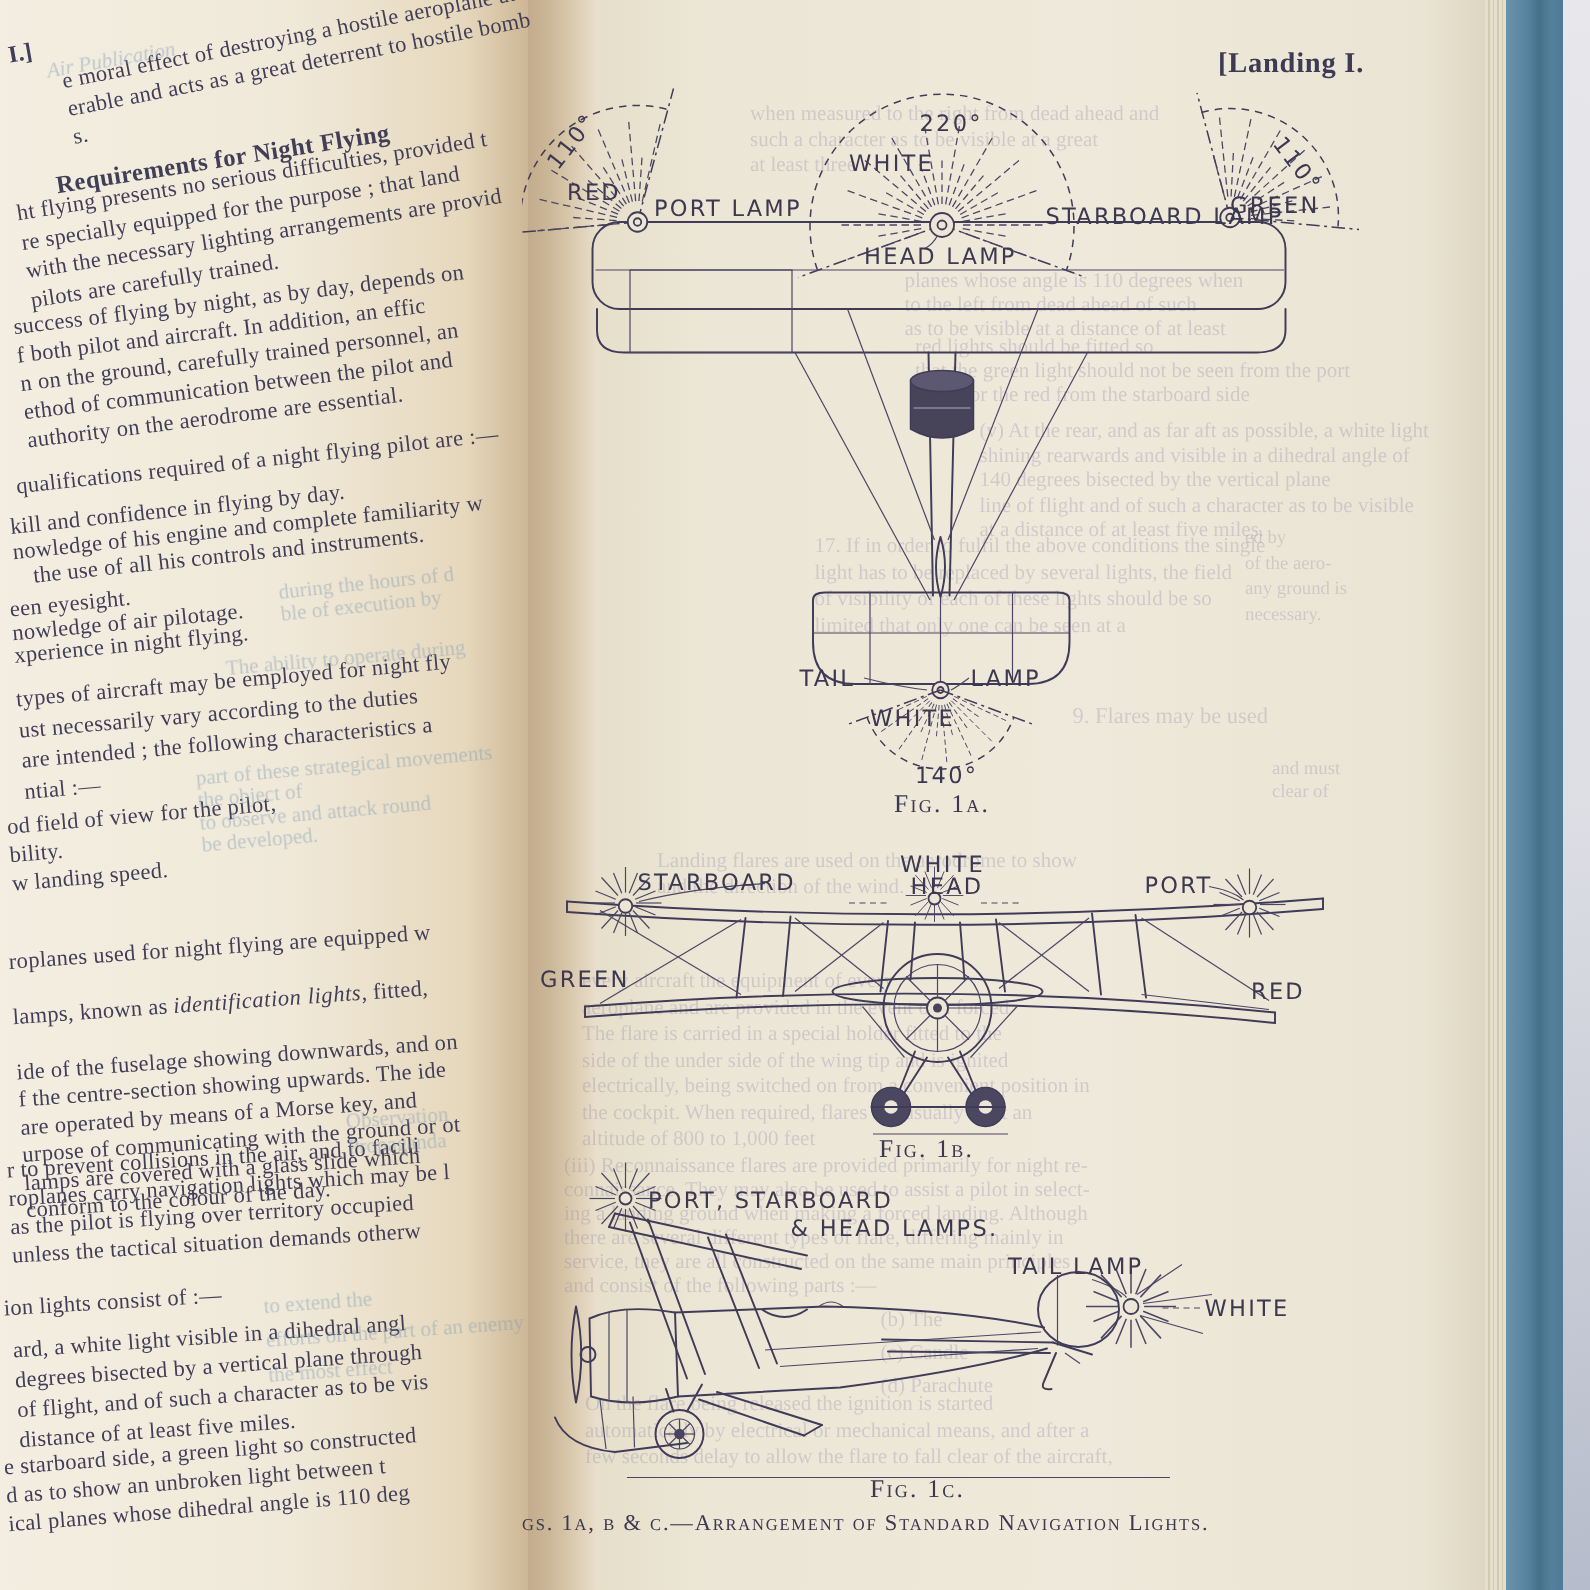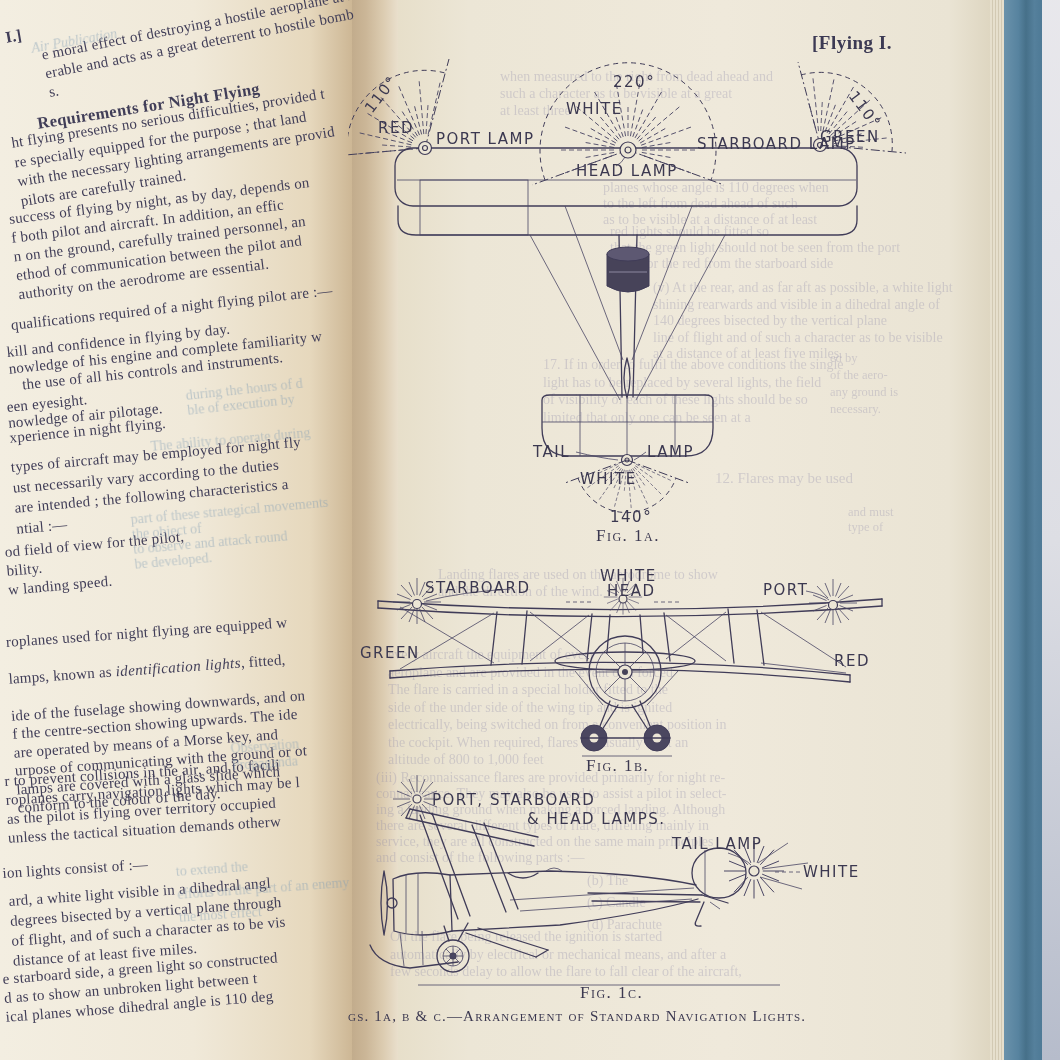--- a/index.html
+++ b/index.html
@@ -130,21 +130,21 @@
 of flight, and of such a character as to be vis
 distance of at least five miles.</div>
 
     <div class="lp" style="left:2px;top:970px;transform:rotate(-4.5deg)">e starboard side, a green light so constructed
 d as to show an unbroken light between t
 ical planes whose dihedral angle is 110 deg</div>
   </div>
 
   <div class="rp-content">
 
-    <div class="rp-header" style="left:464px;top:32px">[Flying I.</div>
+    <div class="rp-header" style="left:464px;top:32px">[Landing I.</div>
 
     <div class="ghost" style="left:152px;top:68px">when measured to the right from dead ahead and
 such a character as to be visible at a great
 at least three</div>
     <div class="ghost" style="left:255px;top:180px;line-height:16px">planes whose angle is 110 degrees when
 to the left from dead ahead of such
 as to be visible at a distance of at least</div>
     <div class="ghost" style="left:262px;top:224px;line-height:16px">red lights should be fitted so
 that the green light should not be seen from the port
 side, nor the red from the starboard side</div>
@@ -154,23 +154,23 @@
 line of flight and of such a character as to be visible
 at a distance of at least five miles.</div>
     <div class="ghost" style="left:195px;top:356px;line-height:17.5px">17. If in order to fulfil the above conditions the single
 light has to be replaced by several lights, the field
 of visibility of each of these lights should be so
 limited that only one can be seen at a</div>
     <div class="ghost" style="left:482px;top:350px;font-size:12.5px">ed by
 of the aero-
 any ground is
 necessary.</div>
-    <div class="ghost" style="left:367px;top:470px;font-size:15px">12. Flares may be used</div>
+    <div class="ghost" style="left:367px;top:470px;font-size:15px">9. Flares may be used</div>
     <div class="ghost" style="left:500px;top:505px;font-size:12.5px;line-height:15px">and must
-type of</div>
+clear of</div>
     <div class="ghost" style="left:90px;top:566px">Landing flares are used on the aerodrome to show
 and the direction of the wind.</div>
     <div class="ghost" style="left:40px;top:646px;line-height:17.5px">every aircraft   the equipment of every
 aeroplane and are provided in the event of a forced
 The flare is carried in a special holder fitted to the
 side of the under side of the wing tip and is ignited
 electrically, being switched on from a convenient position in
 the cockpit.  When required, flares are usually lit at an
 altitude of 800 to 1,000 feet</div>
     <div class="ghost" style="left:28px;top:770px;line-height:16px">(iii) Reconnaissance flares are provided primarily for night re-

